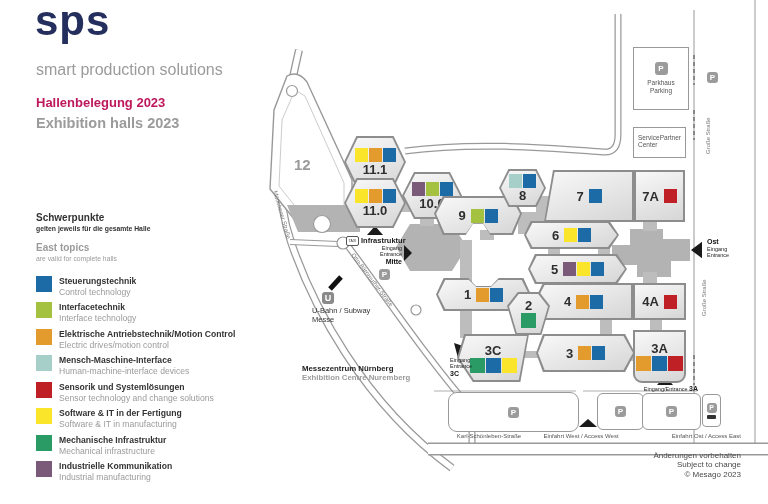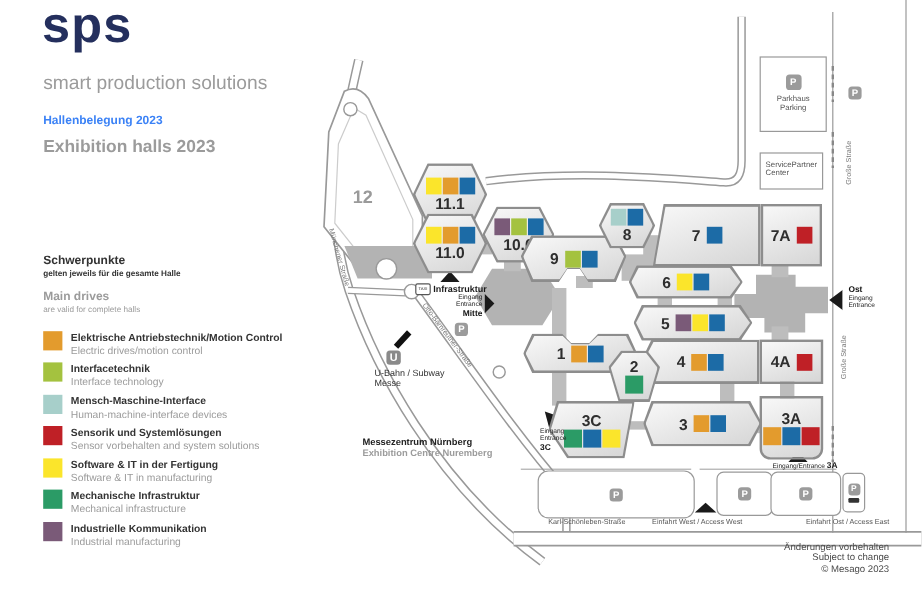--- a/index.html
+++ b/index.html
@@ -3,21 +3,21 @@
 <meta charset="utf-8">
 <style>
   html,body{margin:0;padding:0;}
   body{width:768px;height:504px;position:relative;background:#fff;overflow:hidden;
        font-family:"Liberation Sans",sans-serif;-webkit-font-smoothing:antialiased;}
   .abs{position:absolute;}
 
   
   #logo{left:35px;top:0;font-weight:bold;font-size:42px;line-height:1;color:#242f5d;letter-spacing:1px;}
   #logo-sub{left:36px;top:61px;font-size:16px;color:#9b9b9b;}
-  #title-de{left:36px;top:95px;font-size:10px;font-weight:bold;color:#3b82f6;}
+  #title-de{left:36px;top:95px;font-size:13px;font-weight:bold;color:#be185d;}
   #title-en{left:36px;top:115px;font-size:14.5px;font-weight:bold;color:#9b9b9b;}
 
   #legend{left:36px;top:212px;width:215px;}
   .lg-h-de{font-size:10px;font-weight:bold;color:#333;}
   .lg-s-de{font-size:6.8px;font-weight:bold;color:#333;margin:2px 0 10px;}
   .lg-h-en{font-size:10px;font-weight:bold;color:#9b9b9b;}
   .lg-s-en{font-size:6.8px;color:#9b9b9b;margin:2px 0 14px;}
   .lg-item{display:flex;gap:7px;margin-bottom:5px;align-items:flex-start;}
   .lg-sw{width:16px;height:16px;flex:0 0 16px;}
   .lg-de{font-size:8.6px;font-weight:bold;color:#333;line-height:1.25;}
@@ -200,49 +200,56 @@
 <div class="cor c14"></div>
 
 <div class="abs" id="logo">sps</div>
 <div class="abs" id="logo-sub">smart production solutions</div>
 <div class="abs" id="title-de">Hallenbelegung 2023</div>
 <div class="abs" id="title-en">Exhibition halls 2023</div>
 
 <div class="abs" id="legend">
   <div class="lg-h-de">Schwerpunkte</div>
   <div class="lg-s-de">gelten jeweils für die gesamte Halle</div>
-  <div class="lg-h-en">Main drives</div>
+  <div class="lg-h-en">East topics</div>
   <div class="lg-s-en">are valid for complete halls</div>
 
+  <div class="lg-item">
+    <span class="lg-sw" style="background: rgb(28, 107, 166);"></span>
+    <span>
+        <div class="lg-de">Steuerungstechnik</div>
+          <div class="lg-en">Control technology</div>
+      </span>
+  </div>
+  <div class="lg-item">
+    <span class="lg-sw" style="background: rgb(164, 194, 63);"></span>
+    <span>
+        <div class="lg-de">Interfacetechnik</div>
+          <div class="lg-en">Interface technology</div>
+      </span>
+  </div>
   <div class="lg-item">
     <span class="lg-sw" style="background: rgb(227, 155, 45);"></span>
     <span>
         <div class="lg-de">Elektrische Antriebstechnik/Motion Control</div>
           <div class="lg-en">Electric drives/motion control</div>
       </span>
   </div>
   <div class="lg-item">
-    <span class="lg-sw" style="background: rgb(164, 194, 63);"></span>
-    <span>
-        <div class="lg-de">Interfacetechnik</div>
-          <div class="lg-en">Interface technology</div>
-      </span>
-  </div>
-  <div class="lg-item">
     <span class="lg-sw" style="background: rgb(167, 207, 202);"></span>
     <span>
         <div class="lg-de">Mensch-Maschine-Interface</div>
           <div class="lg-en">Human-machine-interface devices</div>
       </span>
   </div>
   <div class="lg-item">
     <span class="lg-sw" style="background: rgb(191, 32, 38);"></span>
     <span>
         <div class="lg-de">Sensorik und Systemlösungen</div>
-          <div class="lg-en">Sensor vorbehalten and system solutions</div>
+          <div class="lg-en">Sensor technology and change solutions</div>
       </span>
   </div>
   <div class="lg-item">
     <span class="lg-sw" style="background: rgb(251, 229, 43);"></span>
     <span>
         <div class="lg-de">Software &amp; IT in der Fertigung</div>
           <div class="lg-en">Software &amp; IT in manufacturing</div>
       </span>
   </div>
   <div class="lg-item">

